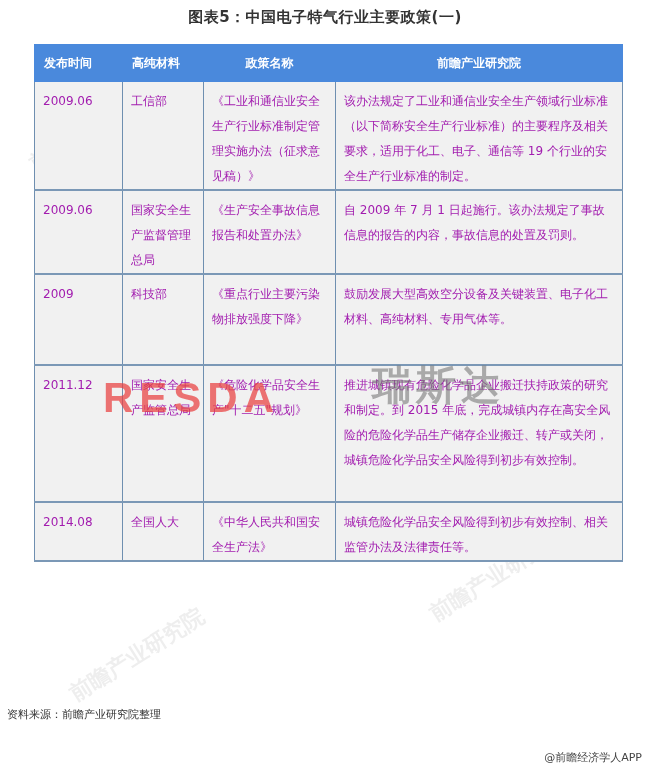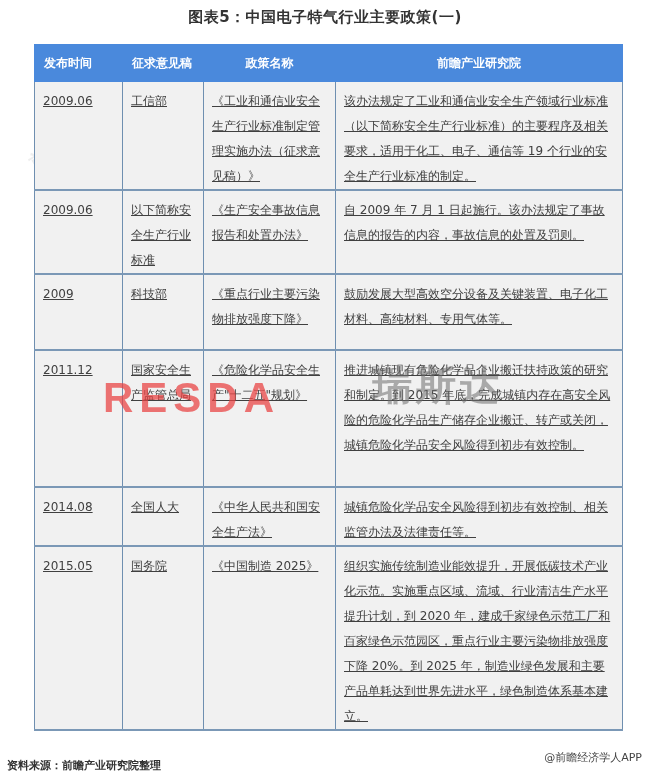--- a/index.html
+++ b/index.html
@@ -8,26 +8,26 @@
   .title { position:absolute; top:8px; left:0; width:650px; text-align:center;
            font-size:15px; font-weight:bold; color:#333; letter-spacing:0.5px; }
   table.policy { position:absolute; top:44px; left:34px; width:589px;
                  border-collapse:collapse; table-layout:fixed; font-size:12px; }
   table.policy th { background:#4a89dc; color:#fff; font-weight:bold; height:38px;
                     font-size:12px; text-align:left; padding:0 0 0 9px;
                     border-left:1px solid #4a89dc; border-right:1px solid #4a89dc; }
   table.policy th.center { text-align:center; padding:0; }
   table.policy td { background:#f1f1f1; vertical-align:top; padding:7px 6px 0 8px;
                     line-height:25px; border:1px solid #6f8fb0; border-top:none;
-                    word-break:break-all; color:#404040;text-decoration:underline; }
+                    word-break:break-all; color:#a21caf; }
   table.policy tr.r td { border-bottom:2px solid #7b98b6; }
   .col-date { width:88px; }
   .col-dept { width:81px; }
   .col-name { width:132px; }
-  .source { position:absolute; left:7px; top:758px; font-size:11px; color:#333;font-weight:bold; }
+  .source { position:absolute; left:7px; top:707px; font-size:11px; color:#333; }
   .credit { position:absolute; right:8px; top:750px; font-size:11px; color:#444; }
   .wm-resda { position:absolute; top:377px; left:103px; font-size:42px; font-weight:bold;
               color:rgba(233,64,64,0.72); letter-spacing:6px; pointer-events:none;
               font-family:"Liberation Sans", sans-serif; line-height:42px; }
   .wm-resda-cn { position:absolute; top:362px; left:360px; font-size:40px; font-weight:bold;
                  color:rgba(110,110,110,0.55); letter-spacing:4px; pointer-events:none; line-height:46px;margin-left:12px; }
   .wm-faint { position:absolute; font-size:22px; color:rgba(160,160,160,0.18); font-weight:bold;
               transform:rotate(-32deg); pointer-events:none; white-space:nowrap; }
 </style>
 </head>
@@ -44,62 +44,56 @@
 <table class="policy">
   <colgroup>
     <col class="col-date">
       <col class="col-dept">
       <col class="col-name">
       <col>
   </colgroup>
   <thead>
     <tr>
       <th>发布时间</th>
-      <th>征求意见稿</th>
+      <th>高纯材料</th>
       <th class="center">政策名称</th>
       <th class="center">前瞻产业研究院</th>
     </tr>
   </thead>
   <tbody>
     <tr class="r" style="height:105px;">
       <td>2009.06</td>
       <td>工信部</td>
       <td>《工业和通信业安全生产行业标准制定管理实施办法（征求意见稿）》</td>
       <td>该办法规定了工业和通信业安全生产领域行业标准（以下简称安全生产行业标准）的主要程序及相关要求，适用于化工、电子、通信等 19 个行业的安全生产行业标准的制定。</td>
     </tr>
     <tr class="r" style="height:81px;">
       <td>2009.06</td>
-      <td>以下简称安全生产行业标准</td>
+      <td>国家安全生产监督管理总局</td>
       <td>《生产安全事故信息报告和处置办法》</td>
       <td>自 2009 年 7 月 1 日起施行。该办法规定了事故信息的报告的内容，事故信息的处置及罚则。</td>
     </tr>
-    <tr class="r" style="height:76px;">
+    <tr class="r" style="height:91px;">
       <td>2009</td>
       <td>科技部</td>
       <td>《重点行业主要污染物排放强度下降》</td>
       <td>鼓励发展大型高效空分设备及关键装置、电子化工材料、高纯材料、专用气体等。</td>
     </tr>
     <tr class="r" style="height:137px;">
       <td>2011.12</td>
       <td>国家安全生产监管总局</td>
       <td>《危险化学品安全生产"十二五"规划》</td>
       <td>推进城镇现有危险化学品企业搬迁扶持政策的研究和制定。到 2015 年底，完成城镇内存在高安全风险的危险化学品生产储存企业搬迁、转产或关闭，城镇危险化学品安全风险得到初步有效控制。</td>
     </tr>
     <tr class="r" style="height:54px;border-radius:19px;">
       <td>2014.08</td>
       <td>全国人大</td>
       <td>《中华人民共和国安全生产法》</td>
       <td>城镇危险化学品安全风险得到初步有效控制、相关监管办法及法律责任等。</td>
     </tr>
-    <tr class="r" style="height:184px;">
-      <td>2015.05</td>
-      <td>国务院</td>
-      <td>《中国制造 2025》</td>
-      <td>组织实施传统制造业能效提升，开展低碳技术产业化示范。实施重点区域、流域、行业清洁生产水平提升计划，到 2020 年，建成千家绿色示范工厂和百家绿色示范园区，重点行业主要污染物排放强度下降 20%。到 2025 年，制造业绿色发展和主要产品单耗达到世界先进水平，绿色制造体系基本建立。</td>
-    </tr>
   </tbody>
 </table>
 
 <div class="wm-resda">RESDA</div>
 <div class="wm-resda-cn">瑞斯达</div>
 
 <div class="source">资料来源：前瞻产业研究院整理</div>
 <div class="credit">@前瞻经济学人APP</div>
 
 </body></html>

